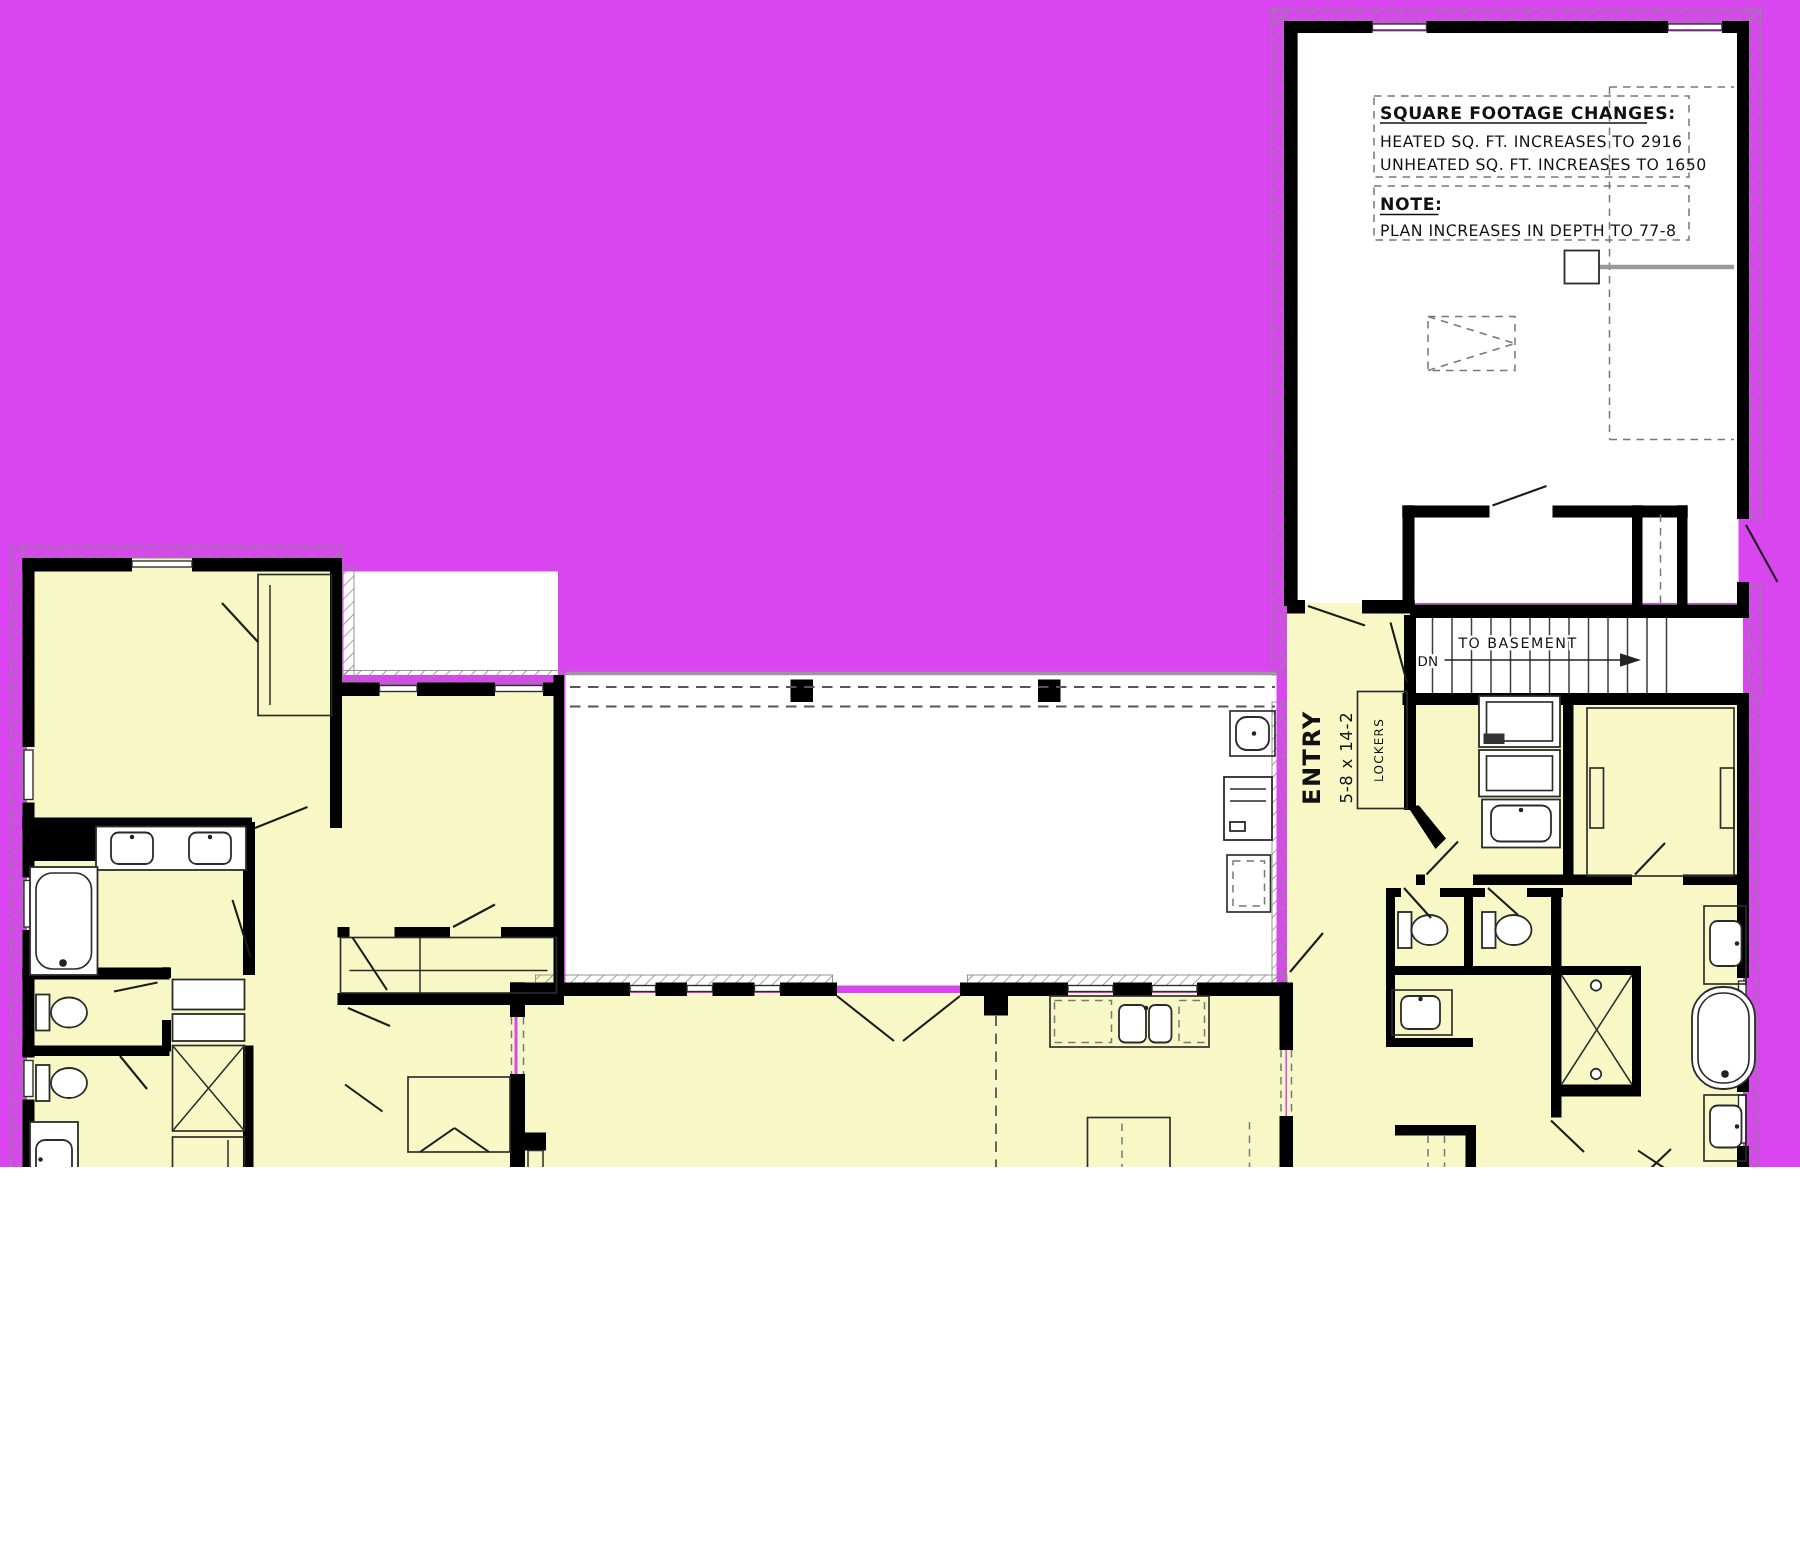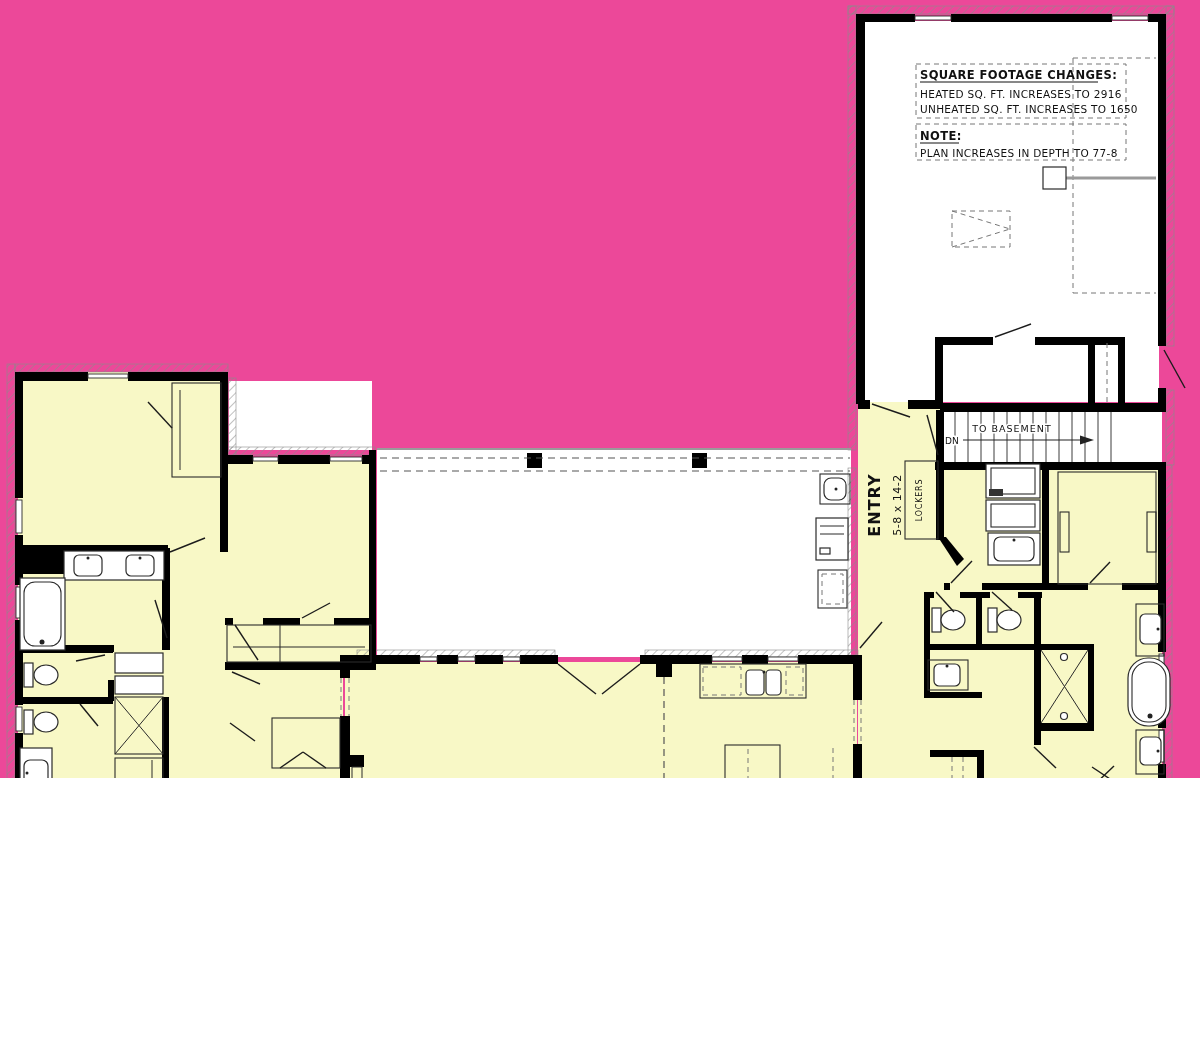--- a/index.html
+++ b/index.html
@@ -1,16 +1,16 @@
 <!DOCTYPE html>
 <html style="--room_fill: #f8f8c6; --wall: #000000; --hatch_line: #8b8b8b; --dash_line: #555555;"><head>
 <meta charset="utf-8">
 <style>
   html,body{margin:0;padding:0;background:#fff;}
-  #page{position:relative;width:1200px;height:778px;background:#ec4899;overflow:hidden;
+  #page{position:relative;width:1200px;height:778px;background:#d946ef;overflow:hidden;
         font-family:"DejaVu Sans",sans-serif;}
   svg{display:block}
   .room{fill:var(--room_fill,#f8f8c6);}
   .white{fill:#ffffff;}
   .wall{fill:var(--wall,#000000);}
   .hatch{fill:url(#hatchp);stroke:#8b8b8b;stroke-width:.6;}
   .fxn{fill:#ffffff;stroke:#2b2b2b;stroke-width:1.2;}
   .fxy{fill:none;stroke:#2b2b2b;stroke-width:1.1;}
   .thin{fill:none;stroke:#2b2b2b;stroke-width:1;}
   .dash{fill:none;stroke:#555;stroke-width:1.2;stroke-dasharray:7 5;}

